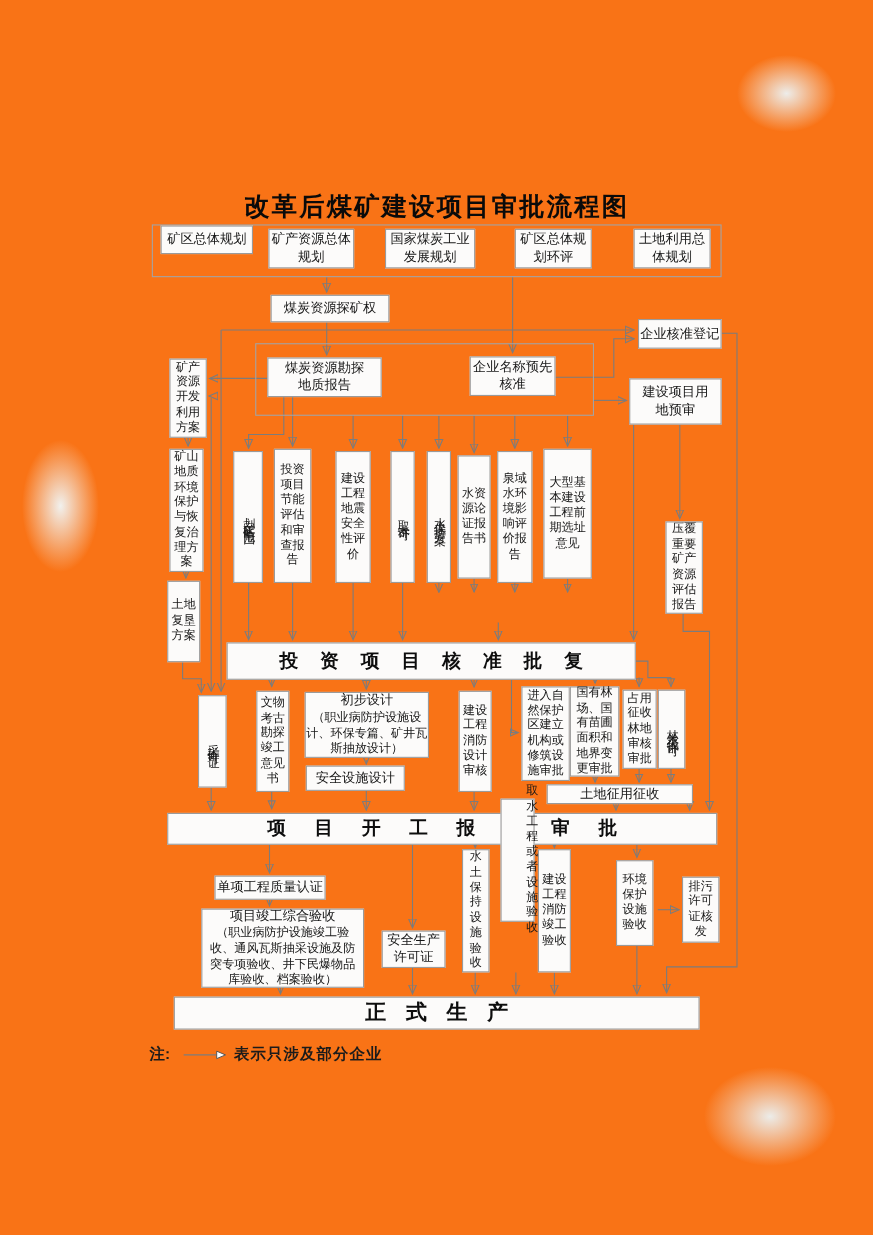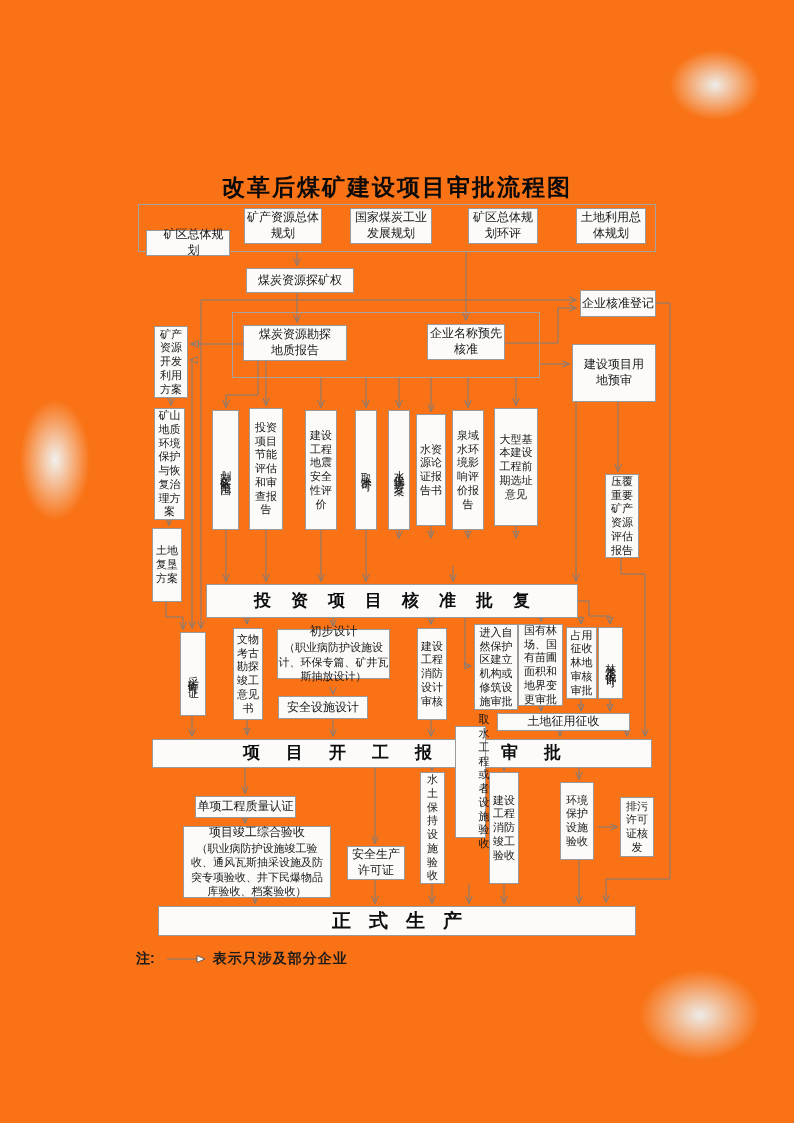--- a/index.html
+++ b/index.html
@@ -131,51 +131,51 @@
     <path d="M375,880 L375,903" marker-end="url(#as)"></path>
     <path d="M432,884 L432,903" marker-end="url(#as)"></path>
     <path d="M469,884 L469,903" marker-end="url(#as)"></path>
     <path d="M504,884 L504,903" marker-end="url(#as)"></path>
     <path d="M579,860 L579,903" marker-end="url(#as)"></path>
   </svg>
 
   <div id="title">改革后煤矿建设项目审批流程图</div>
 
   <div class="frame" style="left:138px;top:204px;width:518px;height:48px;"></div>
-  <div class="box" style="left:146px;top:230px;width:84px;height:26px;padding-left:11px;">矿区总体规划</div>
+  <div class="box" style="left:146px;top:205px;width:84px;height:26px;">矿区总体规划</div>
   <div class="box" style="left:244px;top:208px;width:78px;height:36px;">矿产资源总体规划</div>
   <div class="box" style="left:350px;top:208px;width:82px;height:36px;">国家煤炭工业发展规划</div>
   <div class="box" style="left:468px;top:208px;width:70px;height:36px;">矿区总体规划环评</div>
   <div class="box" style="left:576px;top:208px;width:70px;height:36px;">土地利用总体规划</div>
 
   <div class="box" style="left:246px;top:268px;width:108px;height:25px;text-align:right;">煤炭资源探矿权</div>
   <div class="box" style="left:580px;top:290px;width:76px;height:27px;">企业核准登记</div>
   <div class="frame" style="left:232px;top:312px;width:308px;height:66px;"></div>
   <div class="box" style="left:243px;top:325px;width:104px;height:36px;padding:0 10px;">煤炭资源勘探地质报告</div>
   <div class="box" style="left:427px;top:324px;width:78px;height:36px;">企业名称预先核准</div>
   <div class="box vbox" style="left:154px;top:326px;width:34px;height:72px;">矿产资源开发利用方案</div>
-  <div class="box" style="left:572px;top:344px;width:84px;height:58px;padding:0 10px;">建设项目用地预审</div>
+  <div class="box" style="left:572px;top:344px;width:84px;height:42px;padding:0 10px;">建设项目用地预审</div>
 
   <div class="box vbox" style="left:154px;top:408px;width:31px;height:112px;">矿山地质环境保护与恢复治理方案</div>
   <div class="box vert" style="left:212px;top:410px;width:27px;height:120px;">划定矿区范围</div>
   <div class="box vbox" style="left:249px;top:408px;width:34px;height:122px;">投资项目节能评估和审查报告</div>
   <div class="box vbox" style="left:305px;top:410px;width:32px;height:120px;">建设工程地震安全性评价</div>
   <div class="box vert" style="left:355px;top:410px;width:22px;height:120px;">取水许可</div>
   <div class="box vert" style="left:388px;top:410px;width:22px;height:120px;">水土保持方案</div>
   <div class="box vbox" style="left:416px;top:414px;width:30px;height:112px;">水资源论证报告书</div>
   <div class="box vbox" style="left:452px;top:410px;width:32px;height:120px;">泉域水环境影响评价报告</div>
   <div class="box vbox" style="left:494px;top:408px;width:44px;height:118px;">大型基本建设工程前期选址意见</div>
 
   <div class="box vbox" style="left:605px;top:474px;width:34px;height:84px;">压覆重要矿产资源评估报告</div>
   <div class="box vbox" style="left:152px;top:528px;width:30px;height:74px;">土地复垦方案</div>
   <div class="box band" style="left:206px;top:584px;width:372px;height:34px;font-size:17px;letter-spacing:20px;text-indent:20px;">投资项目核准批复</div>
 
   <div class="box vert" style="left:180px;top:632px;width:26px;height:84px;">采矿许可证</div>
   <div class="box vbox" style="left:233px;top:628px;width:30px;height:92px;">文物考古勘探竣工意见书</div>
-  <div class="box twopart" style="left:277px;top:629px;width:113px;height:50px;">
+  <div class="box twopart" style="left:277px;top:629px;width:113px;height:60px;">
     <span class="t1">初步设计</span>
     <span class="t2">（职业病防护设施设计、环保专篇、矿井瓦斯抽放设计）</span>
   </div>
   <div class="box" style="left:278px;top:696px;width:90px;height:23px;">安全设施设计</div>
   <div class="box vbox" style="left:417px;top:628px;width:30px;height:92px;">建设工程消防设计审核</div>
   <div class="box vbox" style="left:474px;top:624px;width:44px;height:86px;">进入自然保护区建立机构或修筑设施审批</div>
   <div class="box vbox" style="left:518px;top:624px;width:45px;height:82px;">国有林场、国有苗圃面积和地界变更审批</div>
   <div class="box vbox" style="left:566px;top:627px;width:31px;height:72px;">占用征收林地审核审批</div>
   <div class="box vert" style="left:598px;top:627px;width:25px;height:72px;">林木采伐许可</div>
   <div class="box" style="left:497px;top:713px;width:133px;height:18px;">土地征用征收</div>

